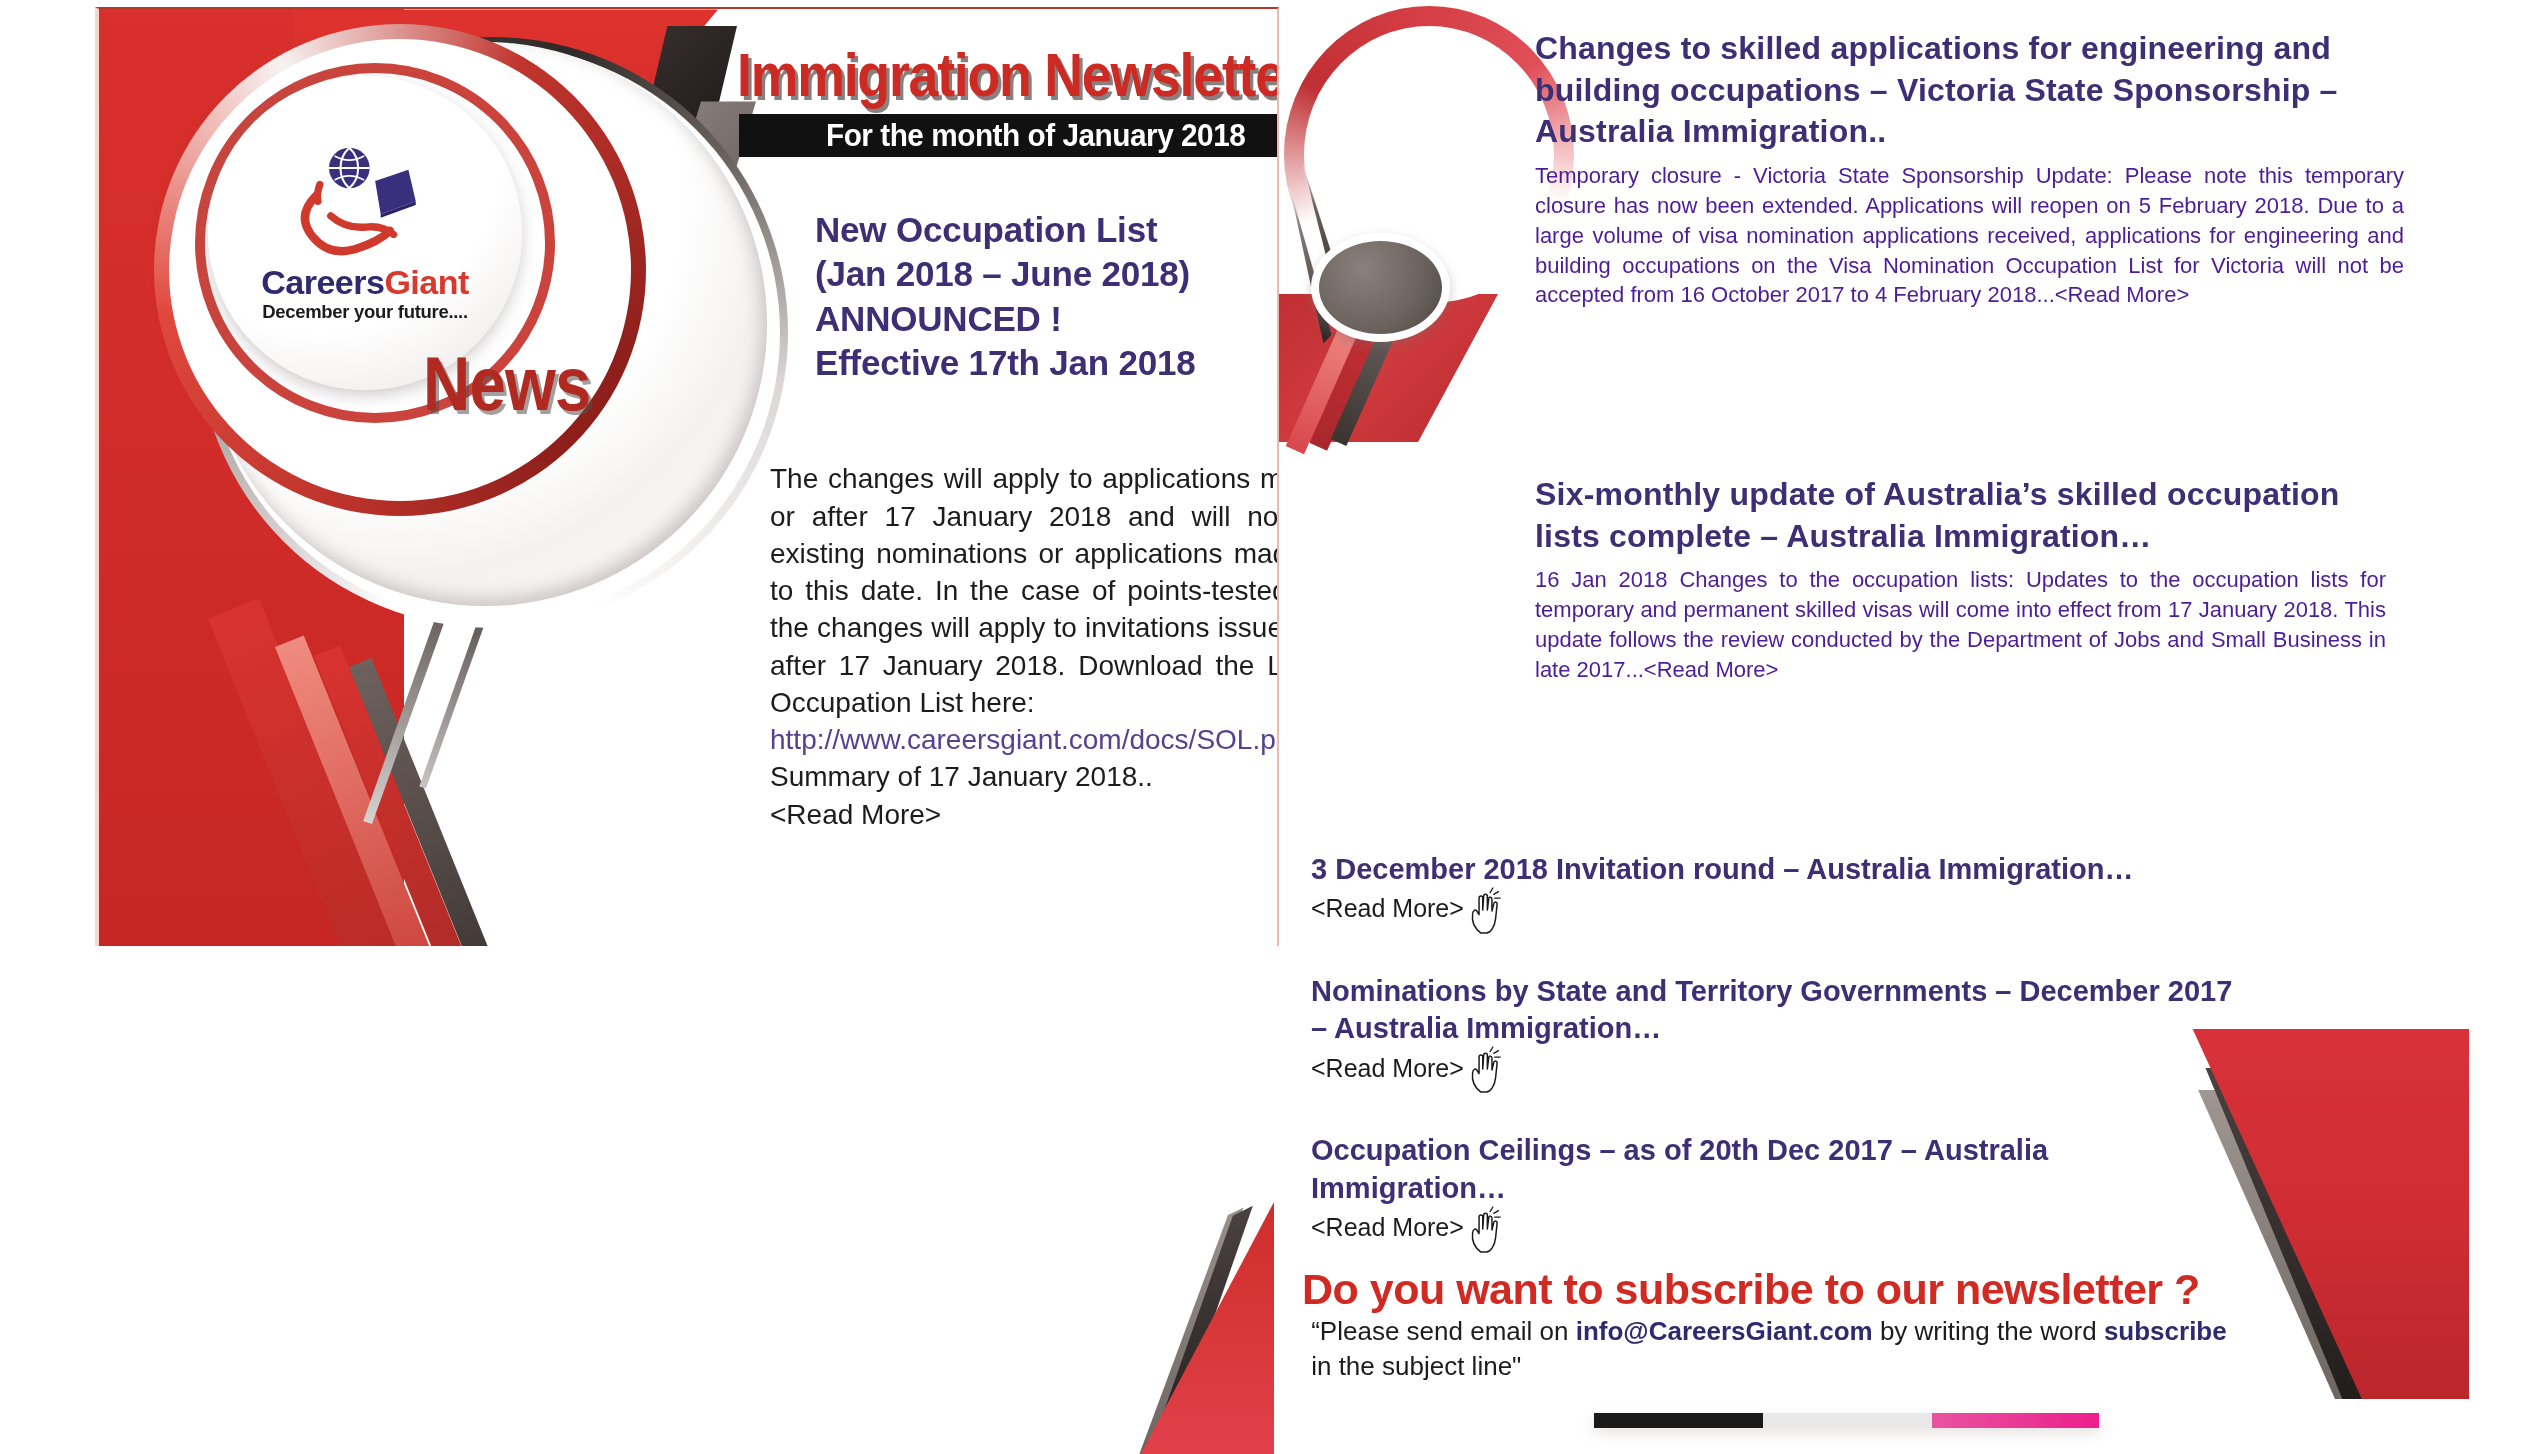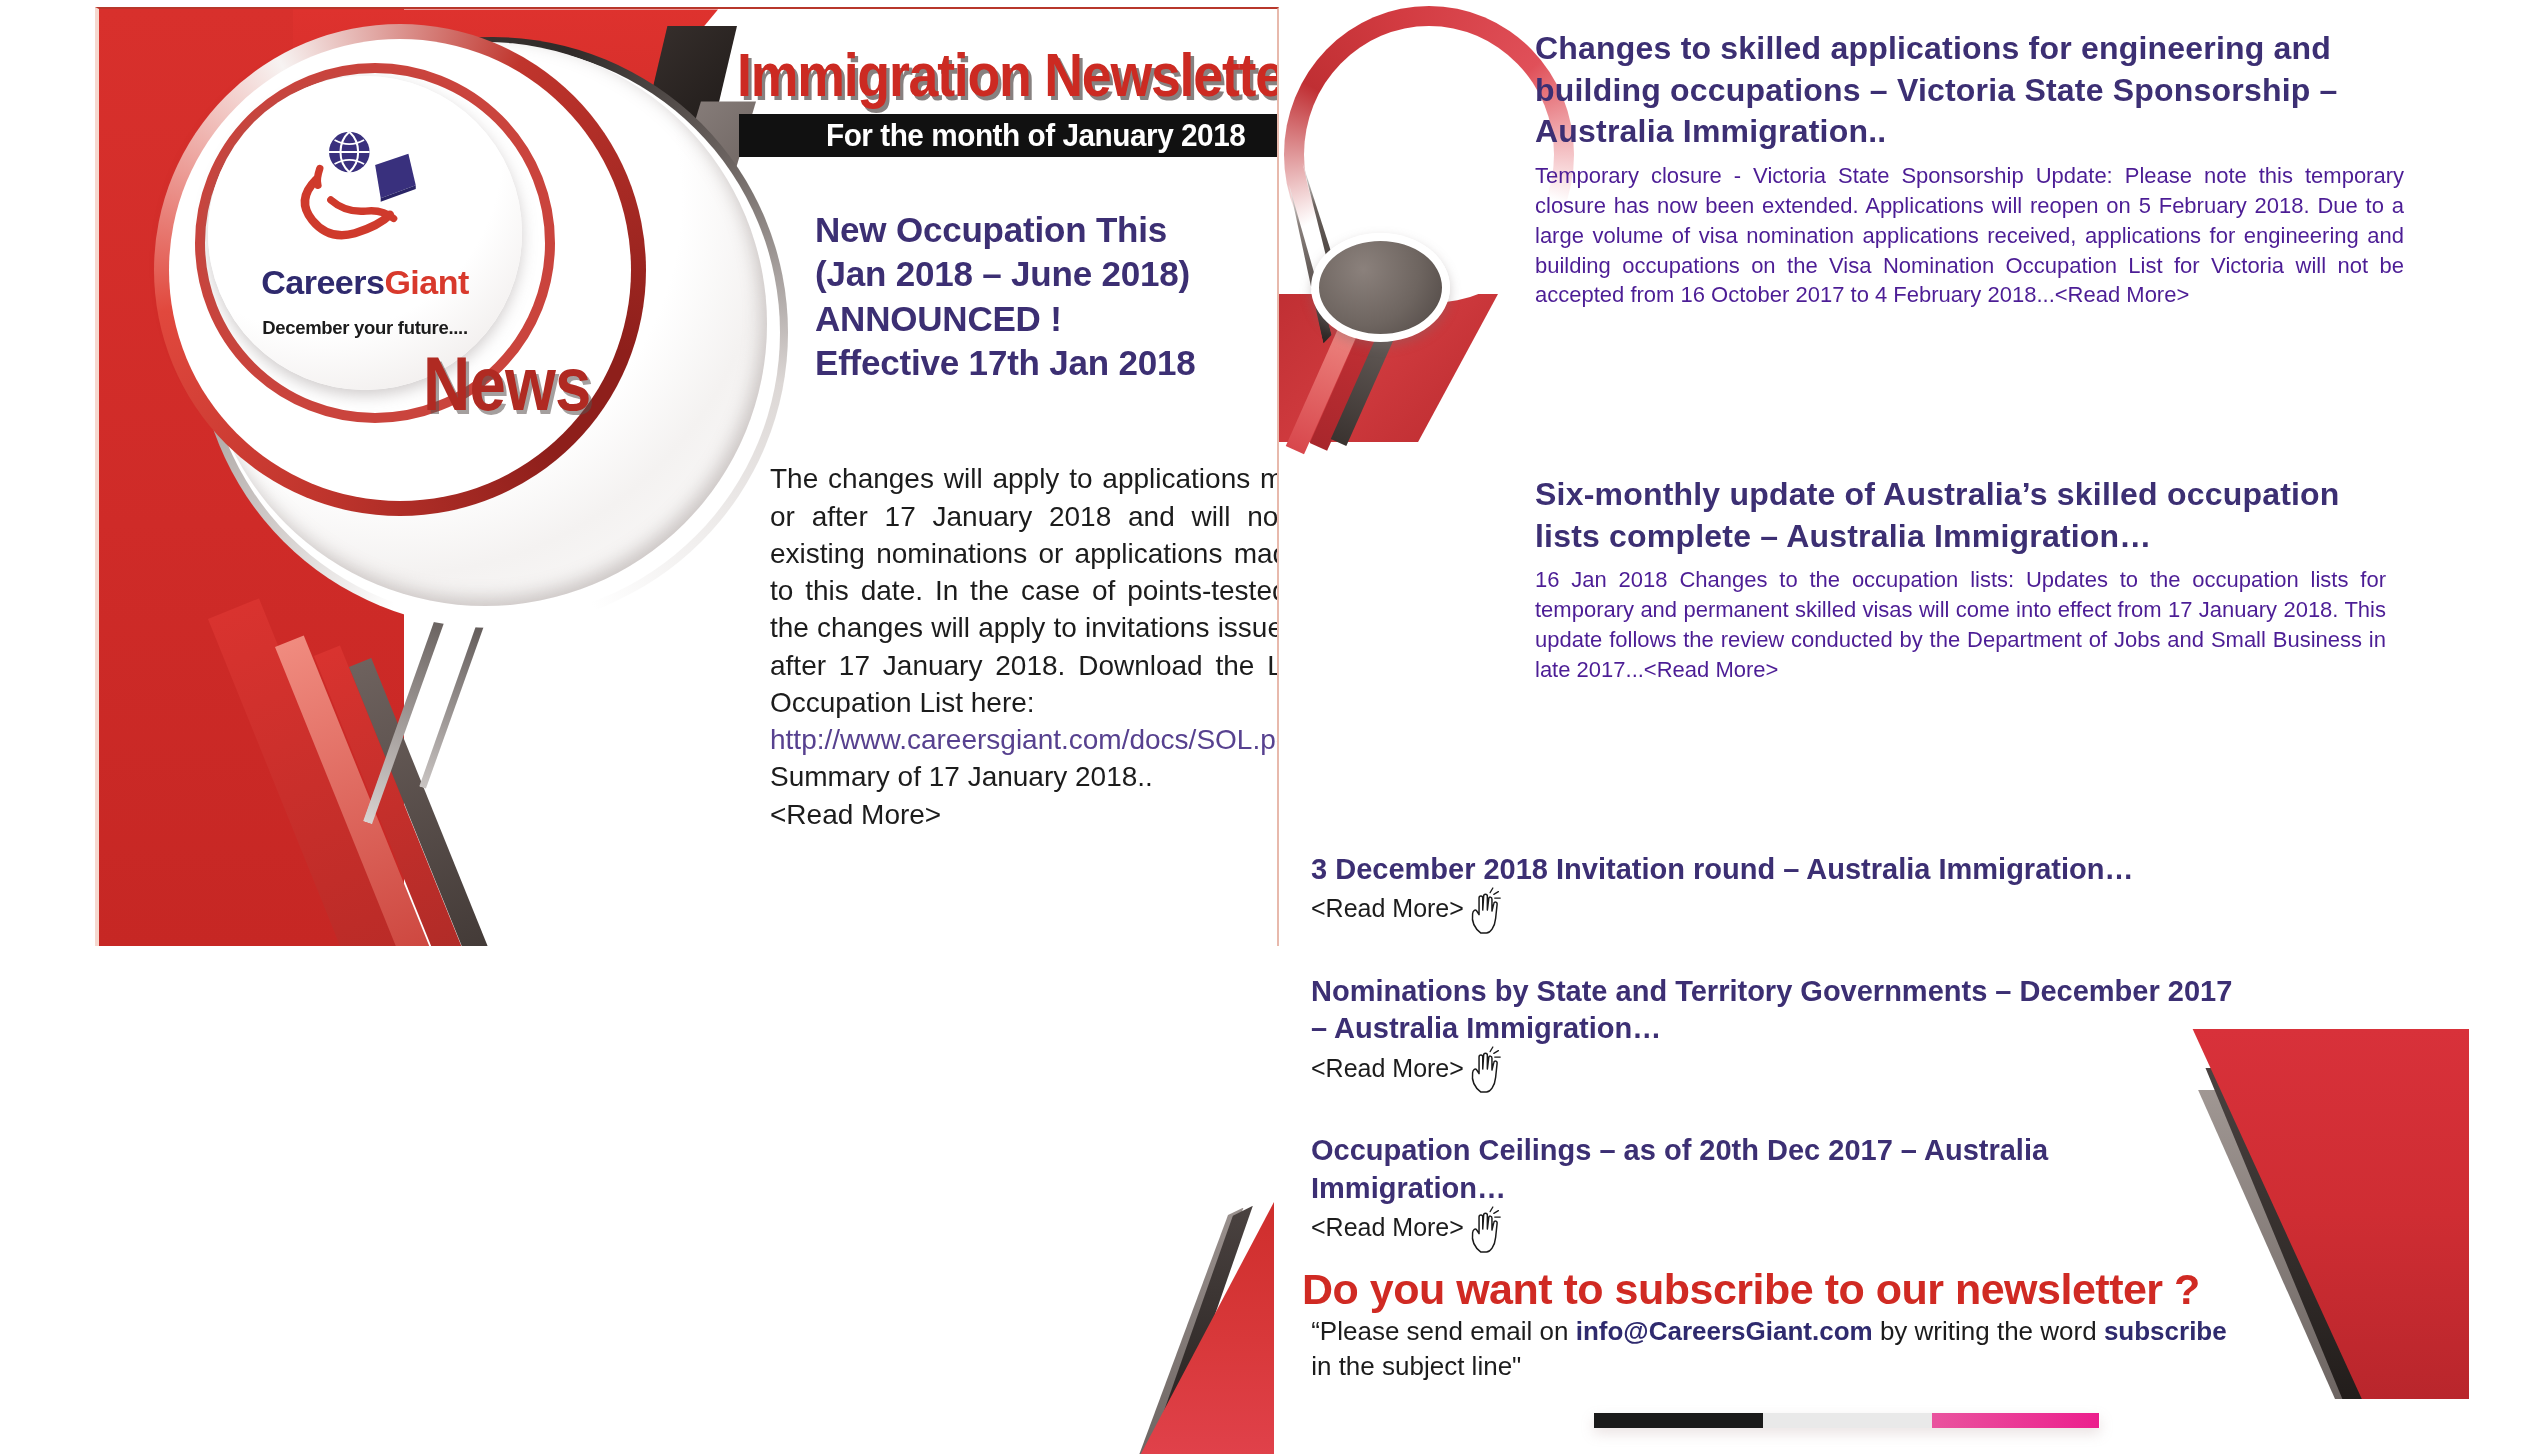--- a/index.html
+++ b/index.html
@@ -90,21 +90,21 @@
     background:linear-gradient(180deg,#6f6663 0%,#3a3230 50%,#c9c4c2 100%);
     clip-path:polygon(50% 0,100% 8%,70% 100%,28% 100%);
     transform:rotate(19deg);transform-origin:top center;
   }
 
   
   .logo-bubble{
     position:absolute;left:109px;top:67px;width:314px;height:314px;border-radius:50%;
     background:radial-gradient(circle at 36% 24%,#ffffff 0%,#ffffff 58%,#f2efee 82%,#e3dedc 100%);
     box-shadow:0 5.5px 15px rgba(120,110,108,.35);
-    display:flex;flex-direction:column;align-items:center;justify-content:center;gap:16px;
+    display:flex;flex-direction:column;align-items:center;justify-content:center;
   }
   .logo-bubble-ring{
     position:absolute;left:96px;top:54px;width:340px;height:340px;border-radius:50%;
     border:10.2px solid #c6342c;opacity:.92;
   }
   .logo-bubble-ring2{
     position:absolute;left:89px;top:46px;width:355px;height:355px;border-radius:50%;
     border:6.5px solid #ffffff;
   }
   .logo-mark{position:relative;width:176px;height:120px;margin-bottom:1.8px;}
@@ -331,21 +331,21 @@
       </div>
       <div class="logo-tag">December your future....</div>
     </div>
 
     <div class="news-word">News</div>
 
     <div class="nl-title">Immigration Newsletter</div>
     <div class="nl-subtitle">For the month of January 2018</div>
 
     <div class="lead-head">
-      <div>New Occupation This</div>
+      <div>New Occupation List</div>
       <div>(Jan 2018 – June 2018)</div>
       <div>ANNOUNCED !</div>
       <div>Effective 17th Jan 2018</div>
     </div>
 
     <div class="lead-body">
       <span>The changes will apply to applications made on or after 17 January 2018 and will not affect existing nominations or applications made prior to this date. In the case of points-tested visas, the changes will apply to invitations issued on or after 17 January 2018. Download the LATEST Occupation List here:</span>
       <span class="url plain">http://www.careersgiant.com/docs/SOL.pdf</span>
       <span class="plain">Summary of 17 January 2018..</span>
       <span class="plain">&lt;Read More&gt;</span>

